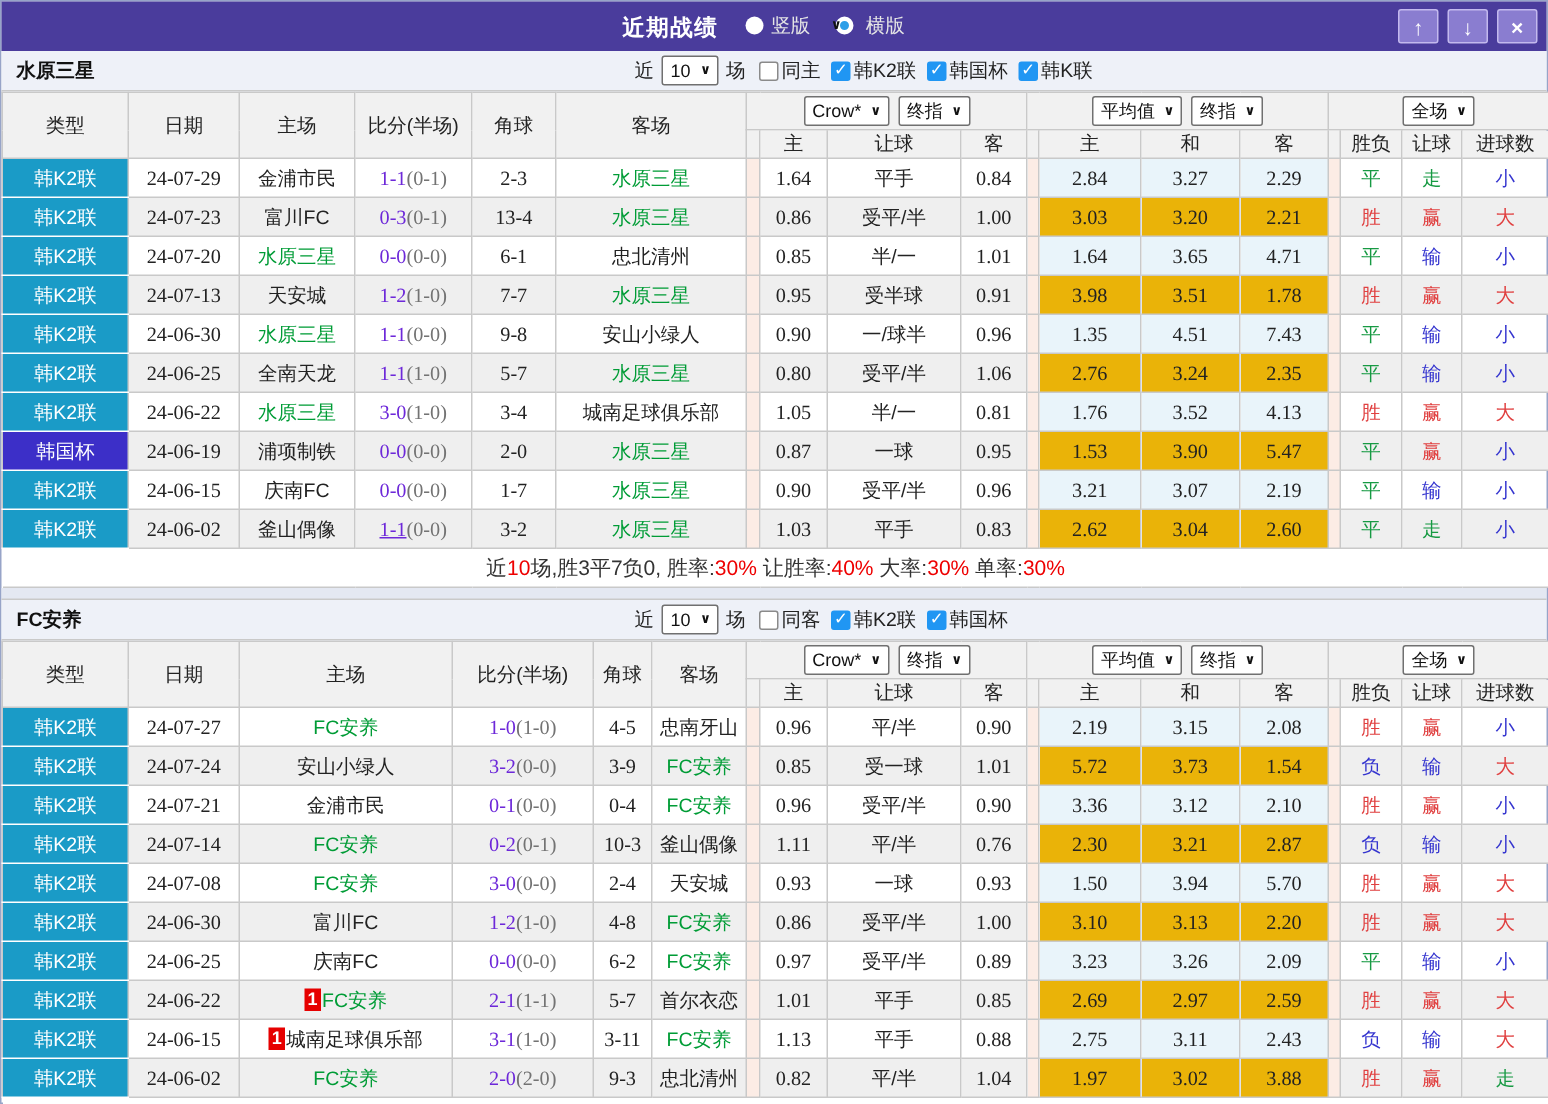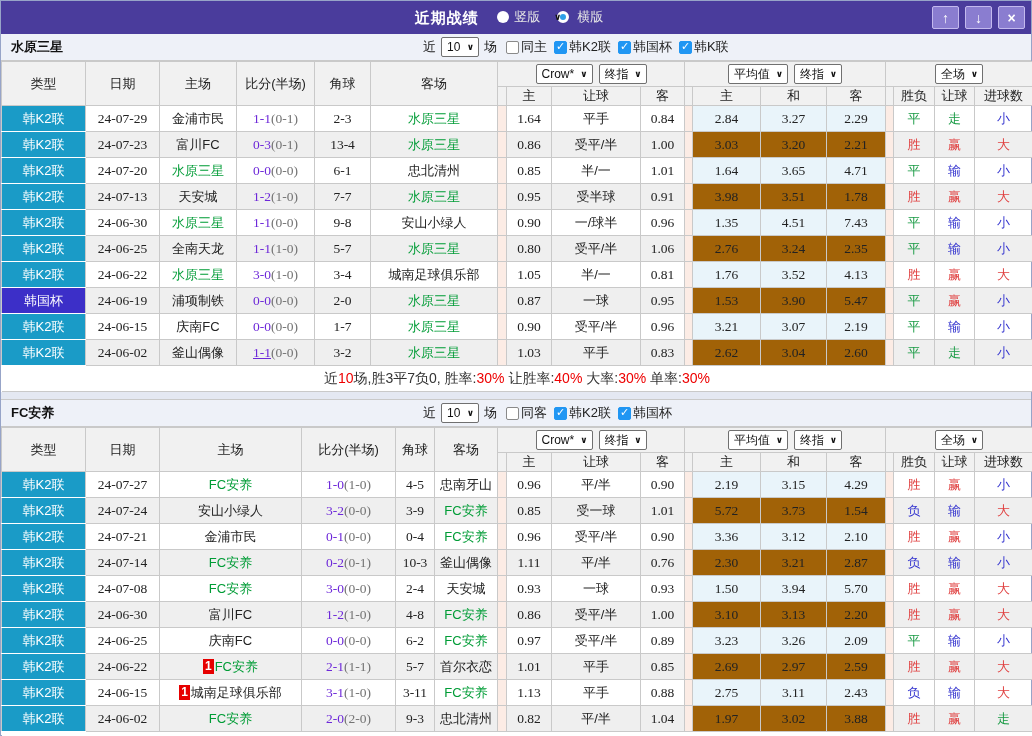--- a/index.html
+++ b/index.html
@@ -36,21 +36,21 @@
   
   table.tbl{border-collapse:collapse;table-layout:fixed;width:1030px;font-size:13px;color:#222;}
   .tbl th,.tbl td{border:1px solid #c9c9c9;text-align:center;overflow:hidden;white-space:nowrap;padding:0;}
   .tbl thead th{background:#f1f1f1;font-weight:normal;color:#222;}
   .tbl thead tr.ha{height:25px;}
   .tbl thead tr.hb{height:18px;}
   .tbl tbody tr{height:26px;}
   tr.even td{background:#efefef;}
   td.sep,tr.even td.sep{background:#fcece5;}
   td.avg{background:#e9f4fa;}
-  tr.even td.avg{background:#a16207;}
+  tr.even td.avg{background:#eab308;}
   td.type,tr.even td.type{background:#1a9bc7;color:#fff;border-bottom:1px solid #fff;}
   td.type.cup,tr.even td.type.cup{background:#3c2fc8;}
   .num{font-family:"Liberation Serif","DejaVu Serif",serif;font-size:13.5px;}
   .focus{color:#009c36;}
   .score{color:#6d28d9;}
   .score.ul{text-decoration:underline;}
   .half{color:#737373;}
   td.res{font-size:13px;}
   .r{color:#e04040;}
   .g{color:#179a43;}
@@ -425,21 +425,21 @@
             <td class="num"><span class="score">1-0</span><span class="half">(1-0)</span></td>
             <td class="num">4-5</td>
             <td><span>忠南牙山</span></td>
             <td class="sep"></td>
             <td class="num">0.96</td>
             <td>平/半</td>
             <td class="num">0.90</td>
             <td class="sep"></td>
             <td class="num avg">2.19</td>
             <td class="num avg">3.15</td>
-            <td class="num avg">4.29</td>
+            <td class="num avg">2.08</td>
             <td class="sep"></td>
             <td class="res r">胜</td>
             <td class="res r">赢</td>
             <td class="res b">小</td>
           </tr>
           <tr class="even">
             <td class="type">韩K2联</td>
             <td class="num">24-07-24</td>
             <td><span>安山小绿人</span></td>
             <td class="num"><span class="score">3-2</span><span class="half">(0-0)</span></td>

